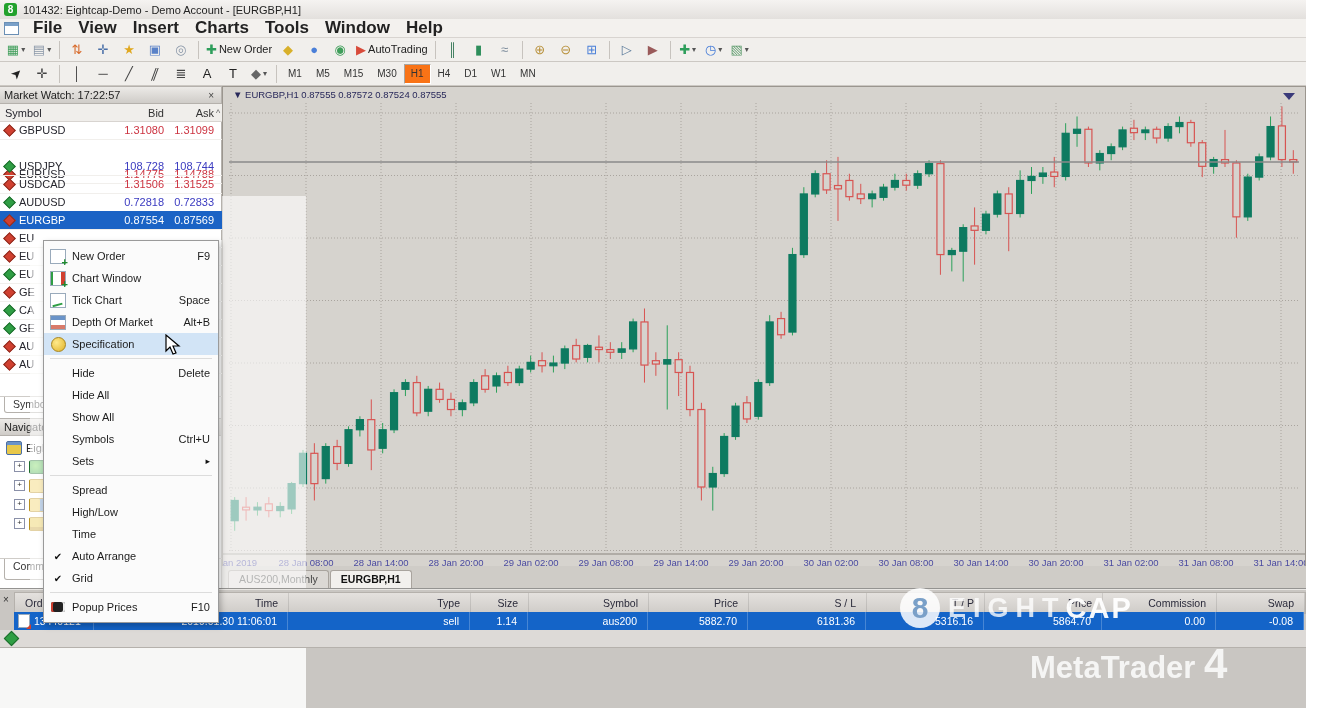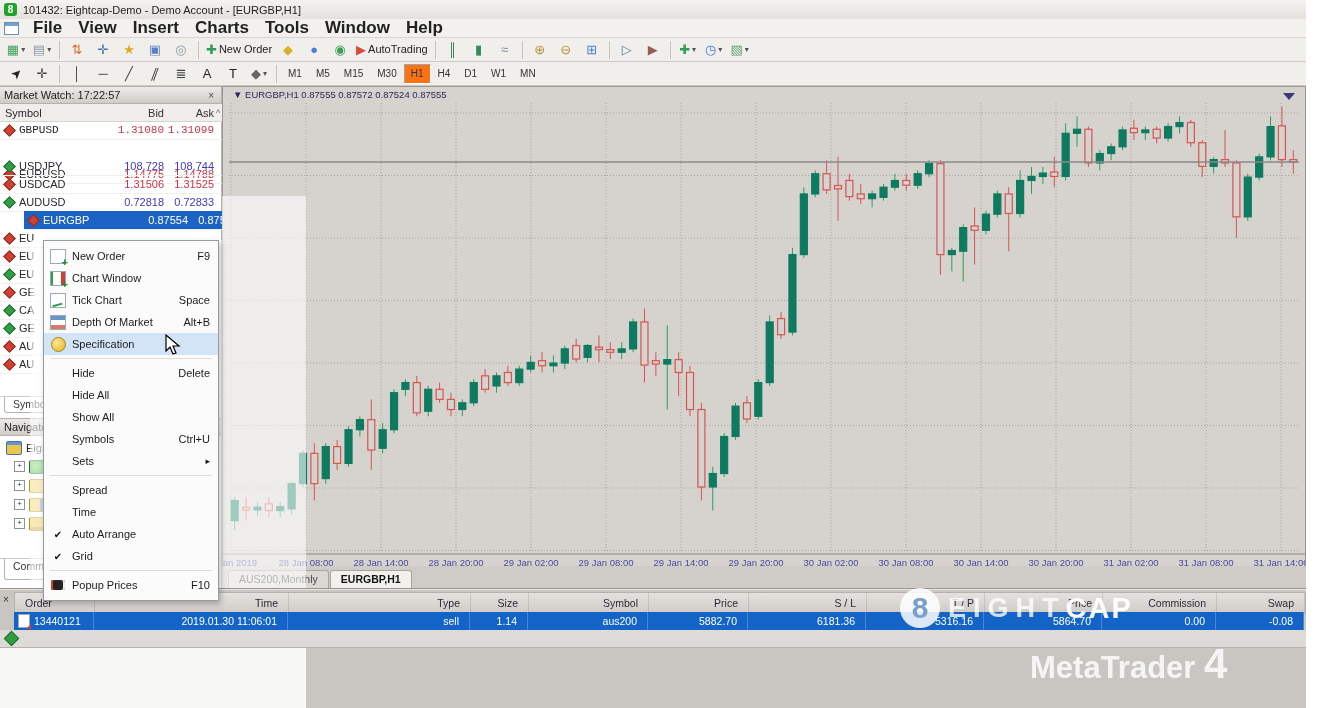--- a/index.html
+++ b/index.html
@@ -31,21 +31,21 @@
   .skew{display:inline-block;transform:skewX(-20deg);}
   
   .panel-caption{background:linear-gradient(#eceae7,#cfccc8);border:1px solid #b5b1ac;border-left:none;
                  font-size:11px;color:#222;display:flex;align-items:center;padding:0 4px;box-sizing:border-box;}
   .panel-caption .x{margin-left:auto;font-size:10px;color:#444;padding:0 3px;}
   .mw{position:absolute;left:0;top:86px;width:222px;height:332px;background:#fff;border-right:1px solid #b5b1ac;box-sizing:border-box;}
   .mw-cap{position:absolute;left:0;top:0;width:222px;height:18px;}
   .mw-hdr{position:absolute;left:0;top:18px;width:222px;height:17px;background:#f0eeeb;border-bottom:1px solid #d8d4d0;
           display:flex;font-size:11px;color:#333;align-items:center;}
   .mw-row{position:absolute;left:0;width:222px;height:18px;display:flex;align-items:center;font-size:11px;border-bottom:1px solid #f1efec;}
-  .mw-row.sel{background:#1b63c5;color:#fff;margin-left:24px;}
+  .mw-row.sel{background:#1b63c5;color:#fff;}
   .c-sym{width:106px;display:flex;align-items:center;gap:5px;padding-left:5px;box-sizing:border-box;color:#26262e;}
   .mw-row.sel .c-sym{color:#fff;}
   .c-bid{width:58px;text-align:right;} .c-ask{width:50px;text-align:right;}
   .val-down{color:#cc3340;} .val-up{color:#3a3ac0;} .sel .val-down,.sel .val-up{color:#fff;}
   .diam{width:7px;height:7px;transform:rotate(45deg);flex:0 0 auto;}
   .d-down{background:#d04030;border:1px solid #8a2a1e;} .d-up{background:#2f9e44;border:1px solid #1d6b2c;}
   .mw-tabs{position:absolute;left:0;top:310px;width:222px;height:22px;border-top:1px solid #cfccc8;display:flex;align-items:flex-start;padding-left:4px;box-sizing:border-box;}
   .ltab{font-size:10.5px;color:#333;border:1px solid #b5b1ac;border-top:none;background:#fff;padding:1px 8px 2px;border-radius:0 0 3px 3px;}
   .nav{position:absolute;left:0;top:418px;width:222px;height:170px;background:#fff;border-right:1px solid #b5b1ac;box-sizing:border-box;}
   .nav-cap{position:absolute;left:0;top:0;width:222px;height:18px;}
@@ -262,21 +262,21 @@
         <span>Market Watch: 17:22:57</span>
         <span class="x">×</span>
       </div>
       <div class="mw-hdr">
         <span class="c-sym">Symbol</span>
         <span class="c-bid">Bid</span>
         <span class="c-ask">Ask</span>
         <span style="width:8px;text-align:center;font-size:9px;color:#666;">^</span>
       </div>
       <div id="mw-rows">
-          <div class="mw-row" style="top: 35px; font-family: Liberation Mono, monospace;">
+          <div class="mw-row" style="top: 35px;">
             <span class="c-sym">
               <span class="diam d-down"></span>
               <span>GBPUSD</span>
             </span>
             <span class="c-bid val-down">1.31080</span>
             <span class="c-ask val-down">1.31099</span>
           </div>
           <div class="mw-row" style="top: 53px; margin-top: 26px;">
             <span class="c-sym">
               <span class="diam d-down"></span>
@@ -770,20 +770,24 @@
           <span class="m-label">Sets</span>
           <span class="m-sub">▸</span>
         </div>
         <div class="msep"></div>
         <div class="mrow">
           <span class="m-icol"></span>
           <span class="m-label">Spread</span>
         </div>
         <div class="mrow">
           <span class="m-icol"></span>
+          <span class="m-label">High/Low</span>
+        </div>
+        <div class="mrow">
+          <span class="m-icol"></span>
           <span class="m-label">Time</span>
         </div>
         <div class="mrow">
           <span class="m-icol">
             <span class="mchk">✔</span>
           </span>
           <span class="m-label">Auto Arrange</span>
         </div>
         <div class="mrow">
           <span class="m-icol">

